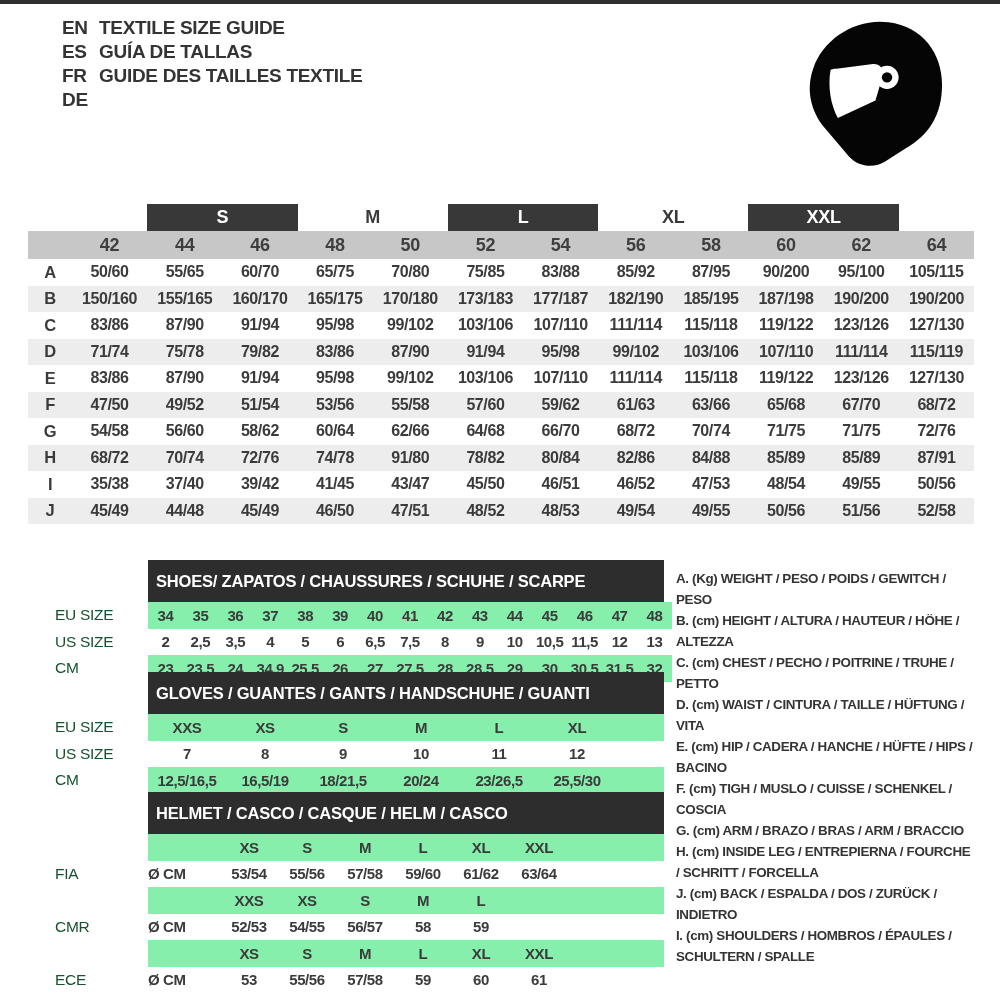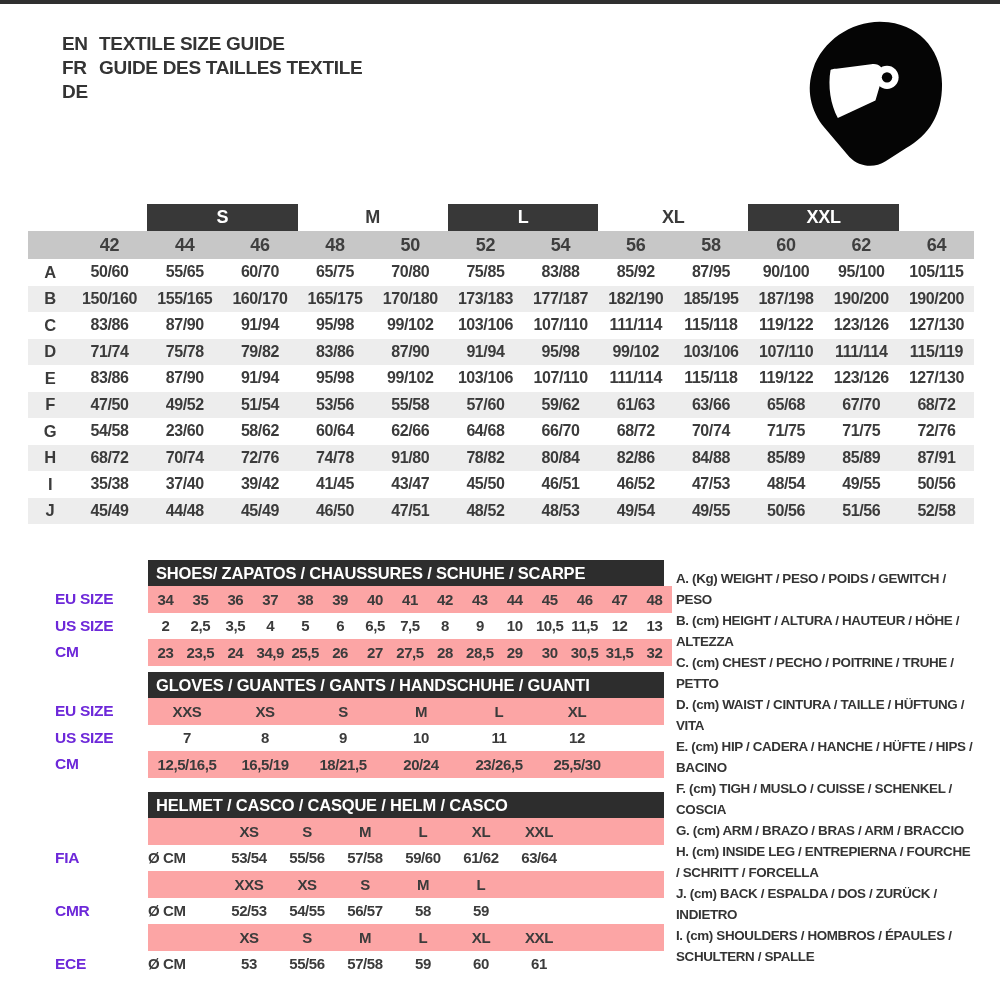--- a/index.html
+++ b/index.html
@@ -3,21 +3,21 @@
 <meta charset="utf-8">
 <style>
   html,body{margin:0;padding:0;background:#fff;}
   body{width:1000px;height:1000px;position:relative;overflow:hidden;
        font-family:"Liberation Sans",sans-serif;color:#363636;
        -webkit-font-smoothing:antialiased;}
   .page{position:absolute;inset:0;background:#fff;}
   .top-edge{position:absolute;left:0;top:0;width:1000px;height:4px;background:#2f2f2f;}
 
   
-  .languages{position:absolute;left:62px;top:32px;}
+  .languages{position:absolute;left:62px;top:16px;}
   .lang-row{display:flex;height:24px;align-items:center;font-weight:700;font-size:19px;letter-spacing:-0.3px;color:#343434;}
   .lang-code{width:37px;flex:0 0 37px;}
   .helmet-wrap{position:absolute;left:800px;top:18px;width:148px;height:152px;}
   .helmet-wrap svg{width:100%;height:100%;}
 
   
   .textile{position:absolute;left:28px;top:204px;width:946px;}
   .grid13{display:grid;grid-template-columns:44px repeat(12,1fr);}
   .group-row{height:27px;}
   .grp{grid-row:1;display:flex;align-items:center;justify-content:center;
@@ -25,28 +25,28 @@
   .grp.dark{background:#383838;color:#fff;}
   .size-number-row{height:28px;background:#c7c7c7;align-items:center;}
   .size-number-row .cell{text-align:center;font-weight:700;font-size:18px;color:#3f3f3f;letter-spacing:-0.3px;}
   .trow{height:26.5px;align-items:center;}
   .trow.alt{background:#ededed;}
   .trow .cell{text-align:center;font-weight:700;font-size:16px;letter-spacing:-0.4px;color:#3b3b3b;}
   .trow .key{text-align:center;font-size:16.5px;}
 
   
   .sub{position:absolute;left:55px;width:620px;}
-  .sub-title{margin-left:93px;width:516px;height:26px;background:#2d2d2d;color:#fff;
+  .sub-title{margin-left:93px;width:516px;height:42px;background:#2d2d2d;color:#fff;
              display:flex;align-items:center;padding-left:8px;box-sizing:border-box;
              font-weight:700;font-size:16.5px;letter-spacing:-0.2px;white-space:nowrap;}
   .srow{display:flex;height:26.5px;align-items:stretch;}
   .slabel{width:93px;flex:0 0 93px;display:flex;align-items:center;
-          font-weight:700;font-size:15.5px;letter-spacing:-0.3px;color:#6d28d9;}
+          font-weight:400;font-size:15.5px;letter-spacing:-0.3px;color:#14532d;}
   .svals{width:524px;display:grid;align-items:center;}
-  .svals.shaded{background:#fca5a5;}
+  .svals.shaded{background:#86efac;}
   .scell{text-align:center;font-weight:700;font-size:15px;letter-spacing:-0.4px;color:#3b3b3b;}
   .g15{grid-template-columns:repeat(15,1fr);}
   .g6{grid-template-columns:repeat(6,78px);width:516px;}
   .gH{grid-template-columns:72px repeat(6,58px);width:516px;}
   .gH .unit{text-align:left;}
   .shoes{top:560px;}
   .gloves{top:672px;}
   .helmets{top:792px;}
 
   
@@ -56,20 +56,24 @@
 </head>
 <body>
 
 <div class="page">
   <div class="top-edge"></div>
 
   <div class="languages">
       <div class="lang-row">
         <div class="lang-code">EN</div>
         <div class="lang-label">TEXTILE SIZE GUIDE</div>
+      </div>
+      <div class="lang-row">
+        <div class="lang-code">ES</div>
+        <div class="lang-label">GUÍA DE TALLAS</div>
       </div>
       <div class="lang-row">
         <div class="lang-code">FR</div>
         <div class="lang-label">GUIDE DES TAILLES TEXTILE</div>
       </div>
       <div class="lang-row">
         <div class="lang-code">DE</div>
       </div>
     </div>
 
@@ -110,21 +114,21 @@
           <div class="cell key">A</div>
           <div class="cell">50/60</div>
           <div class="cell">55/65</div>
           <div class="cell">60/70</div>
           <div class="cell">65/75</div>
           <div class="cell">70/80</div>
           <div class="cell">75/85</div>
           <div class="cell">83/88</div>
           <div class="cell">85/92</div>
           <div class="cell">87/95</div>
-          <div class="cell">90/100</div>
+          <div class="cell">90/200</div>
           <div class="cell">95/100</div>
           <div class="cell">105/115</div>
         </div>
         <div class="grid13 trow alt">
           <div class="cell key">B</div>
           <div class="cell">150/160</div>
           <div class="cell">155/165</div>
           <div class="cell">160/170</div>
           <div class="cell">165/175</div>
           <div class="cell">170/180</div>
@@ -192,21 +196,21 @@
           <div class="cell">59/62</div>
           <div class="cell">61/63</div>
           <div class="cell">63/66</div>
           <div class="cell">65/68</div>
           <div class="cell">67/70</div>
           <div class="cell">68/72</div>
         </div>
         <div class="grid13 trow">
           <div class="cell key">G</div>
           <div class="cell">54/58</div>
-          <div class="cell">23/60</div>
+          <div class="cell">56/60</div>
           <div class="cell">58/62</div>
           <div class="cell">60/64</div>
           <div class="cell">62/66</div>
           <div class="cell">64/68</div>
           <div class="cell">66/70</div>
           <div class="cell">68/72</div>
           <div class="cell">70/74</div>
           <div class="cell">71/75</div>
           <div class="cell">71/75</div>
           <div class="cell">72/76</div>

